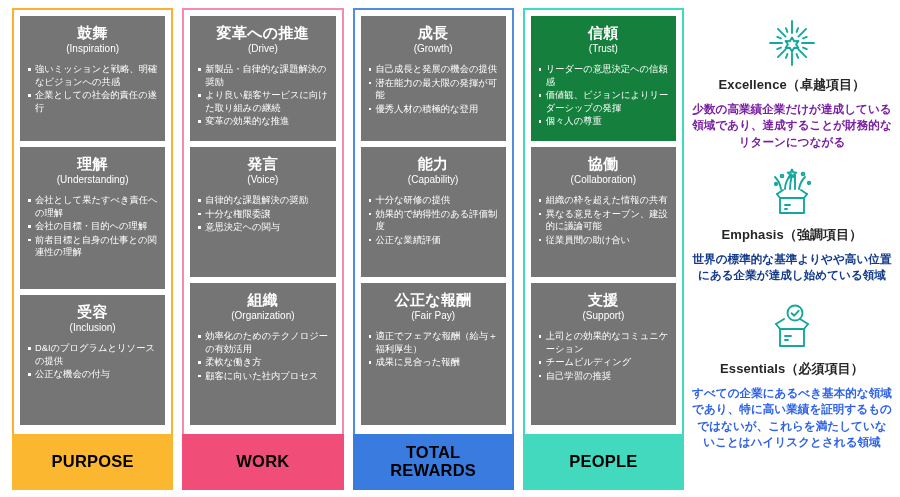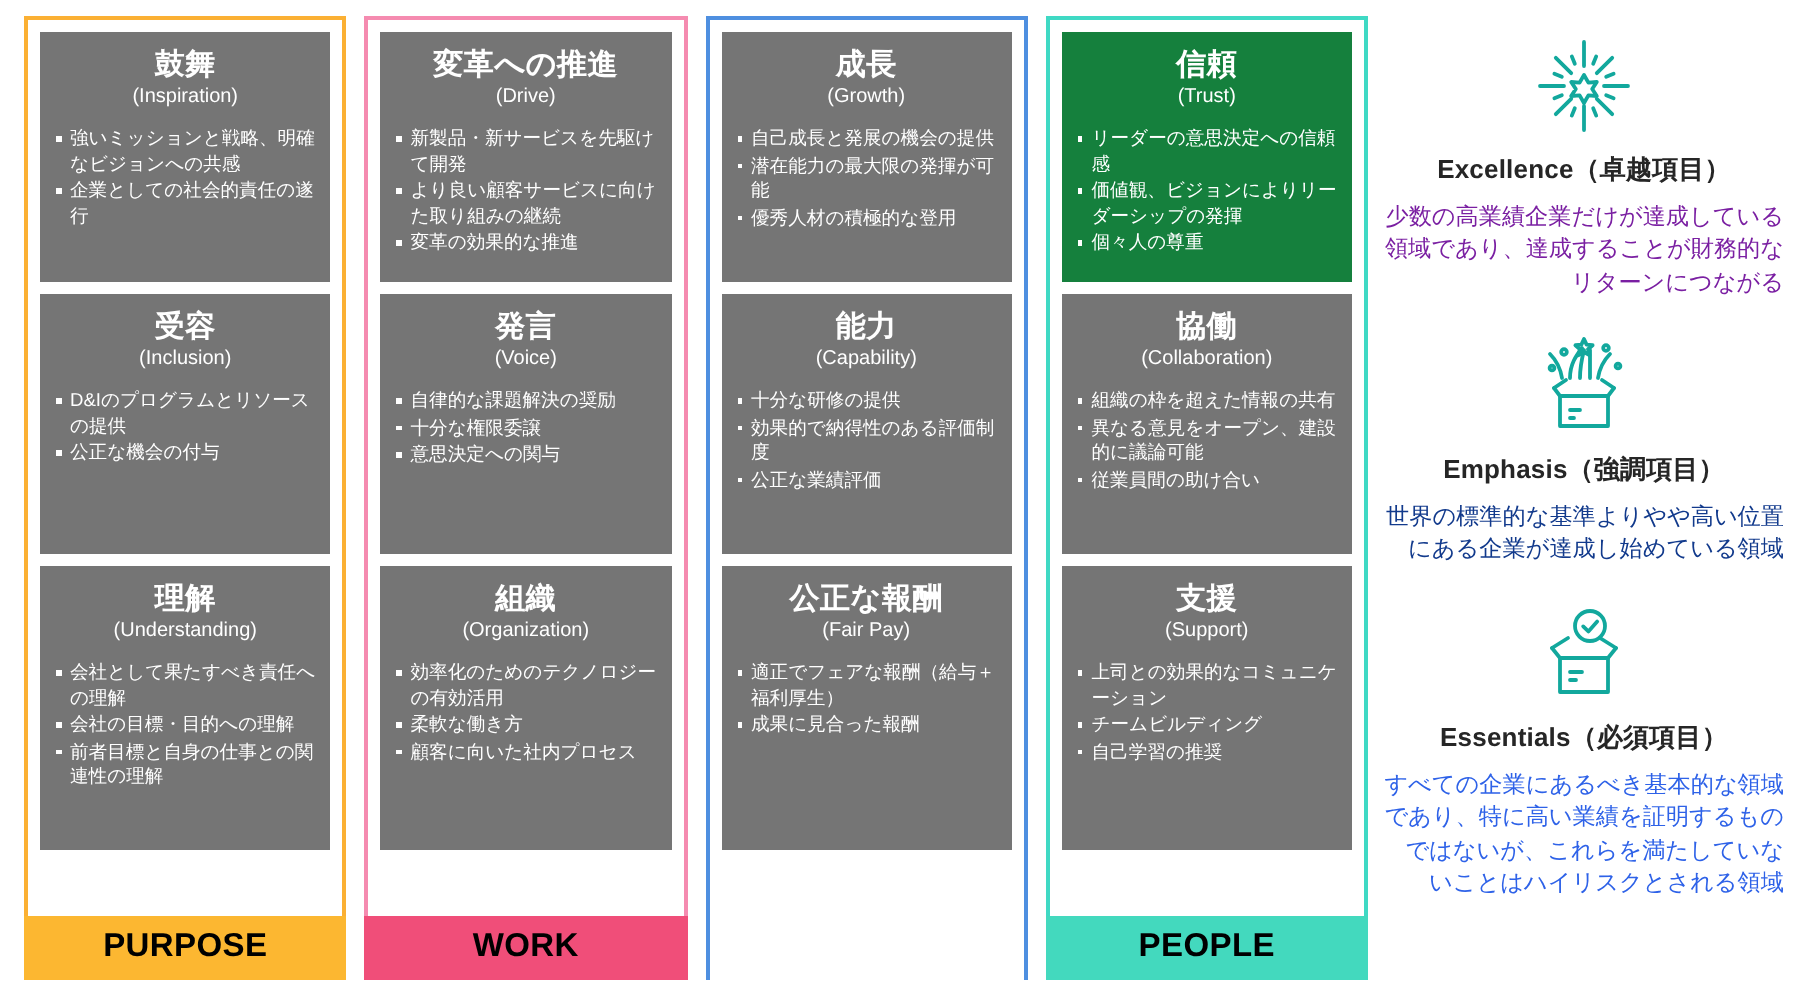--- a/index.html
+++ b/index.html
@@ -100,21 +100,21 @@
     height: 2.5px;
     background: #ffffff;
   }
 
   
   .col-label {
     position: absolute;
     left: -2px;
     right: -2px;
     bottom: 0;
-    height: 32px;
+    height: 56px;
     display: flex;
     align-items: center;
     justify-content: center;
     text-align: center;
     font-size: 16.5px;
     font-weight: bold;
     color: #0d0d0d;
     line-height: 1.08;
     letter-spacing: .2px;
     box-sizing: border-box;
@@ -148,69 +148,69 @@
   .legend-title {
     text-align: center;
     font-size: 13px;
     font-weight: bold;
     color: #1a1a1a;
     margin-bottom: 7px;
     letter-spacing: .1px;
   }
   .legend-desc {
     font-size: 11.6px;
-    font-weight: normal;
+    font-weight: bold;
     line-height: 1.42;
-    text-align: right;
+    text-align: center;
   }
 </style>
 </head>
 <body>
 
 <div id="board">
 
   <div class="matrix">
       <div class="column" style="border-color: rgb(251, 176, 51);">
         <div class="cards">
           <div class="card c1" style="background: rgb(117, 117, 117); color: rgb(255, 255, 255);">
             <div class="card-title">鼓舞</div>
             <div class="card-subtitle">(Inspiration)</div>
             <ul class="card-list">
               <li>強いミッションと戦略、明確なビジョンへの共感</li>
               <li>企業としての社会的責任の遂行</li>
             </ul>
           </div>
+          <div class="card c3" style="background: rgb(117, 117, 117); color: rgb(255, 255, 255);">
+            <div class="card-title">理解</div>
+            <div class="card-subtitle">(Understanding)</div>
+            <ul class="card-list">
+              <li>会社として果たすべき責任への理解</li>
+              <li>会社の目標・目的への理解</li>
+              <li>前者目標と自身の仕事との関連性の理解</li>
+            </ul>
+          </div>
           <div class="card c2" style="background: rgb(117, 117, 117); color: rgb(255, 255, 255);">
             <div class="card-title">受容</div>
             <div class="card-subtitle">(Inclusion)</div>
             <ul class="card-list">
               <li>D&amp;Iのプログラムとリソースの提供</li>
               <li>公正な機会の付与</li>
-            </ul>
-          </div>
-          <div class="card c3" style="background: rgb(117, 117, 117); color: rgb(255, 255, 255);">
-            <div class="card-title">理解</div>
-            <div class="card-subtitle">(Understanding)</div>
-            <ul class="card-list">
-              <li>会社として果たすべき責任への理解</li>
-              <li>会社の目標・目的への理解</li>
-              <li>前者目標と自身の仕事との関連性の理解</li>
             </ul>
           </div>
         </div>
         <div class="label-spacer"></div>
         <div class="col-label" style="background: rgb(252, 183, 49); color: rgb(0, 0, 0); white-space: pre-line;">PURPOSE</div>
       </div>
       <div class="column" style="border-color: rgb(245, 139, 176);">
         <div class="cards">
           <div class="card c1" style="background: rgb(117, 117, 117); color: rgb(255, 255, 255);">
             <div class="card-title">変革への推進</div>
             <div class="card-subtitle">(Drive)</div>
             <ul class="card-list">
-              <li>新製品・新サービスを先駆けて開発</li>
+              <li>新製品・自律的な課題解決の奨励</li>
               <li>より良い顧客サービスに向けた取り組みの継続</li>
               <li>変革の効果的な推進</li>
             </ul>
           </div>
           <div class="card c2" style="background: rgb(117, 117, 117); color: rgb(255, 255, 255);">
             <div class="card-title">発言</div>
             <div class="card-subtitle">(Voice)</div>
             <ul class="card-list">
               <li>自律的な課題解決の奨励</li>
               <li>十分な権限委譲</li>
@@ -253,20 +253,22 @@
           <div class="card c3" style="background: rgb(117, 117, 117); color: rgb(255, 255, 255);">
             <div class="card-title">公正な報酬</div>
             <div class="card-subtitle">(Fair Pay)</div>
             <ul class="card-list">
               <li>適正でフェアな報酬（給与＋福利厚生）</li>
               <li>成果に見合った報酬</li>
             </ul>
           </div>
         </div>
         <div class="label-spacer"></div>
+        <div class="col-label" style="background: rgb(58, 123, 224); color: rgb(0, 0, 0); white-space: pre-line;">TOTAL
+REWARDS</div>
       </div>
       <div class="column" style="border-color: rgb(63, 217, 196);">
         <div class="cards">
           <div class="card c1" style="background: #15803d; color: rgb(255, 255, 255);">
             <div class="card-title">信頼</div>
             <div class="card-subtitle">(Trust)</div>
             <ul class="card-list">
               <li>リーダーの意思決定への信頼感</li>
               <li>価値観、ビジョンによりリーダーシップの発揮</li>
               <li>個々人の尊重</li>

